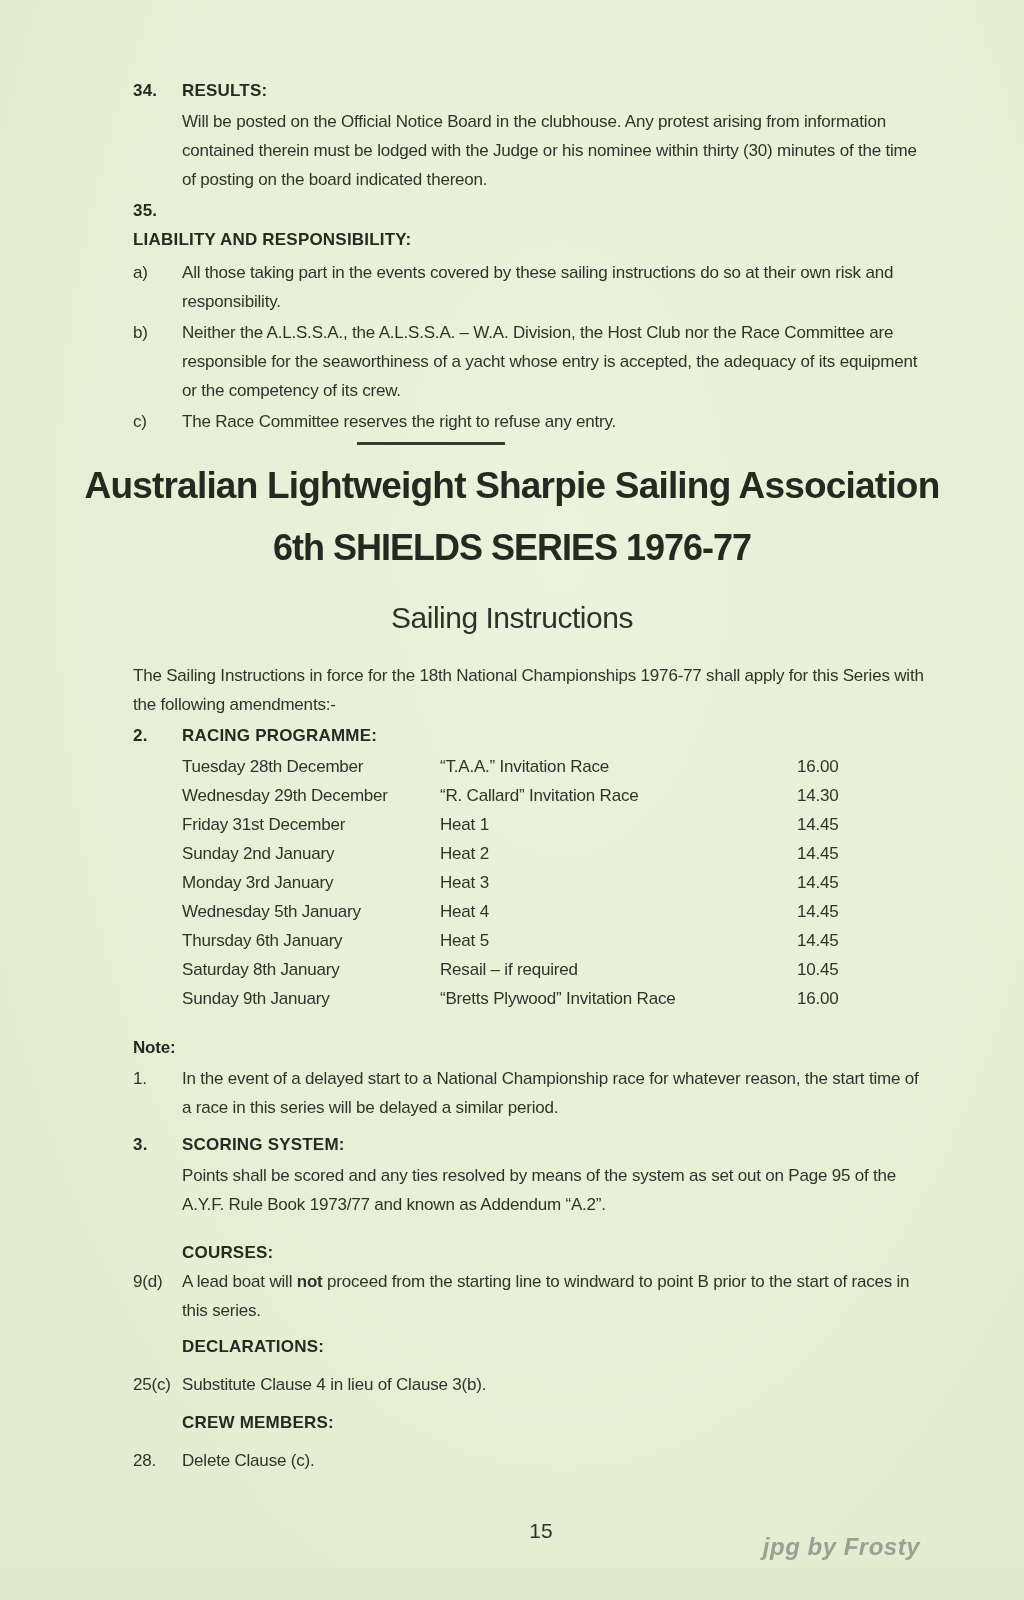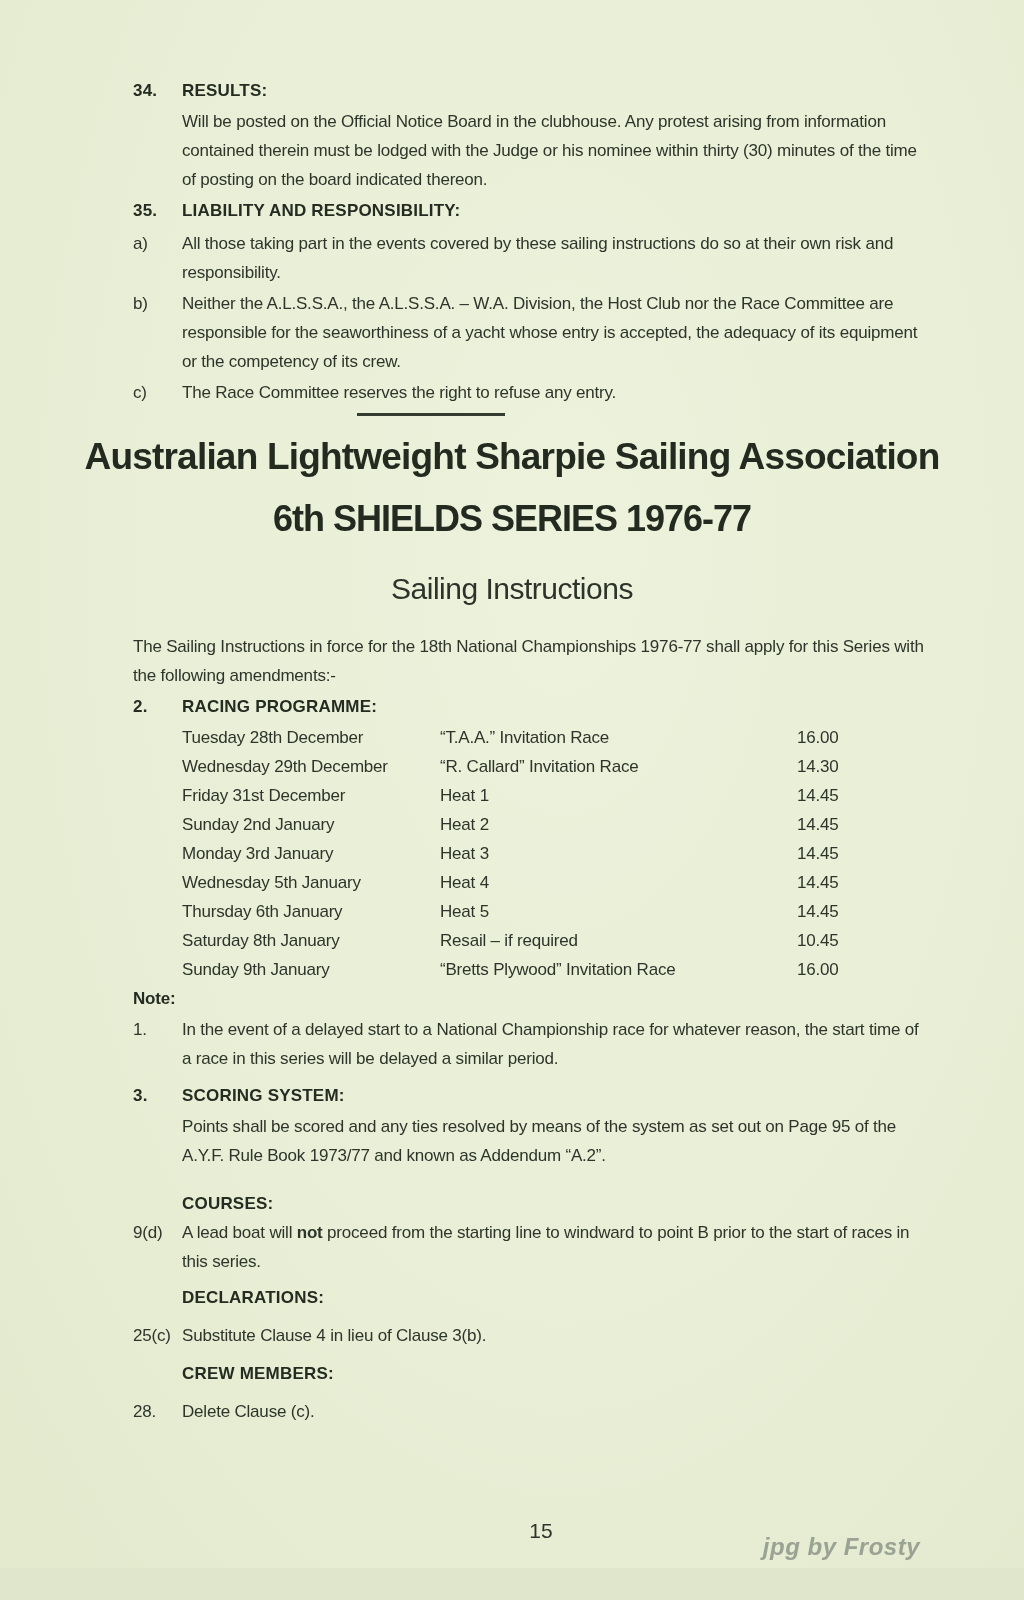--- a/index.html
+++ b/index.html
@@ -16,37 +16,37 @@
     background:radial-gradient(ellipse at 55% 35%, #ecf2db 0%, #e8efd6 55%, #e2e9cd 100%);
     color:#2d352b;
     font-size:17px;line-height:29px;letter-spacing:-0.2px;
     overflow:hidden;
   }
   .row{display:flex;align-items:flex-start;}
   .num{width:49px;flex-shrink:0;}
   .txt{flex:1;}
   .hd{font-weight:700;color:#242c22;letter-spacing:0.2px;}
   .b{font-weight:700;}
-  .mb2{margin-bottom:2px;}  .mb4{margin-bottom:4px;}
+  .mb2{margin-bottom:2px;}  .mb4{margin-bottom:4px;flex-direction:column;}
   .mb6{margin-bottom:6px;}  .mb7{margin-bottom:7px;}
   .mb8{margin-bottom:8px;}  .mb9{margin-bottom:9px;} .mb19{margin-bottom:19px;}
 
   .divider{
     height:3px;width:148px;background:#343c31;border:none;
     margin:3px 0 18px 224px;
   }
   .masthead{
     margin-left:-133px;margin-right:-94px;
     text-align:center;color:#232b21;
   }
   .t-assoc{font-size:37px;line-height:46px;font-weight:700;letter-spacing:-0.8px;margin-bottom:14px;}
   .t-series{font-size:36px;line-height:50px;font-weight:700;letter-spacing:-1px;margin-bottom:26px;}
   .t-sub{font-size:30px;line-height:38px;font-weight:400;letter-spacing:-0.5px;margin-bottom:24px;color:#2b332a;}
 
-  .prog-table{margin-bottom:0;align-items:flex-end;}
+  .prog-table{margin-bottom:20px;align-items:flex-end;}
   .prog-row{display:grid;grid-template-columns:258px 357px auto;}
 
   .note-h{font-weight:700;color:#242c22;margin-bottom:2px;}
 
   .footer-page{
     position:absolute;left:0;top:1516px;width:1024px;
     text-align:center;font-size:21px;letter-spacing:0;padding-left:29px;
   }
   .watermark{
     position:absolute;top:1532px;right:104px;

